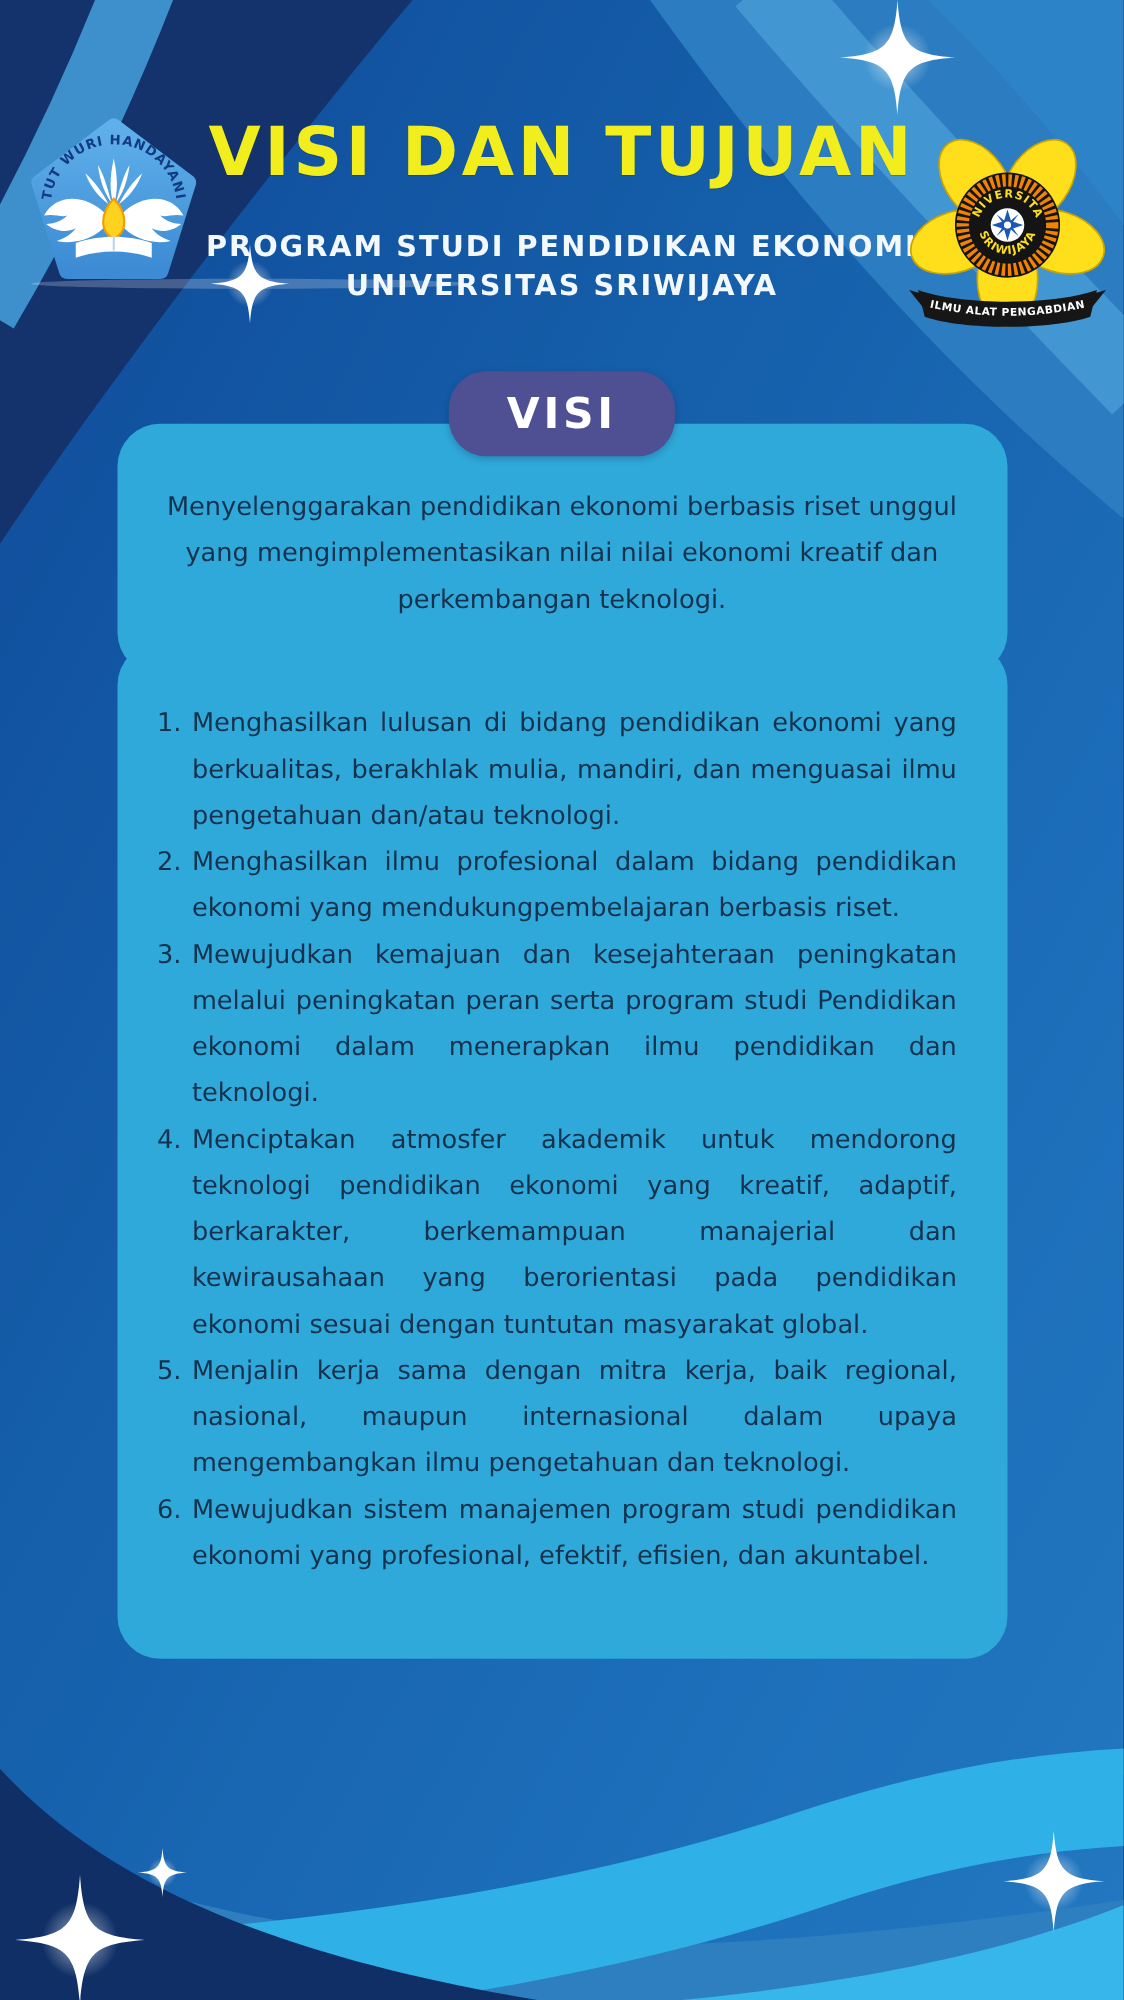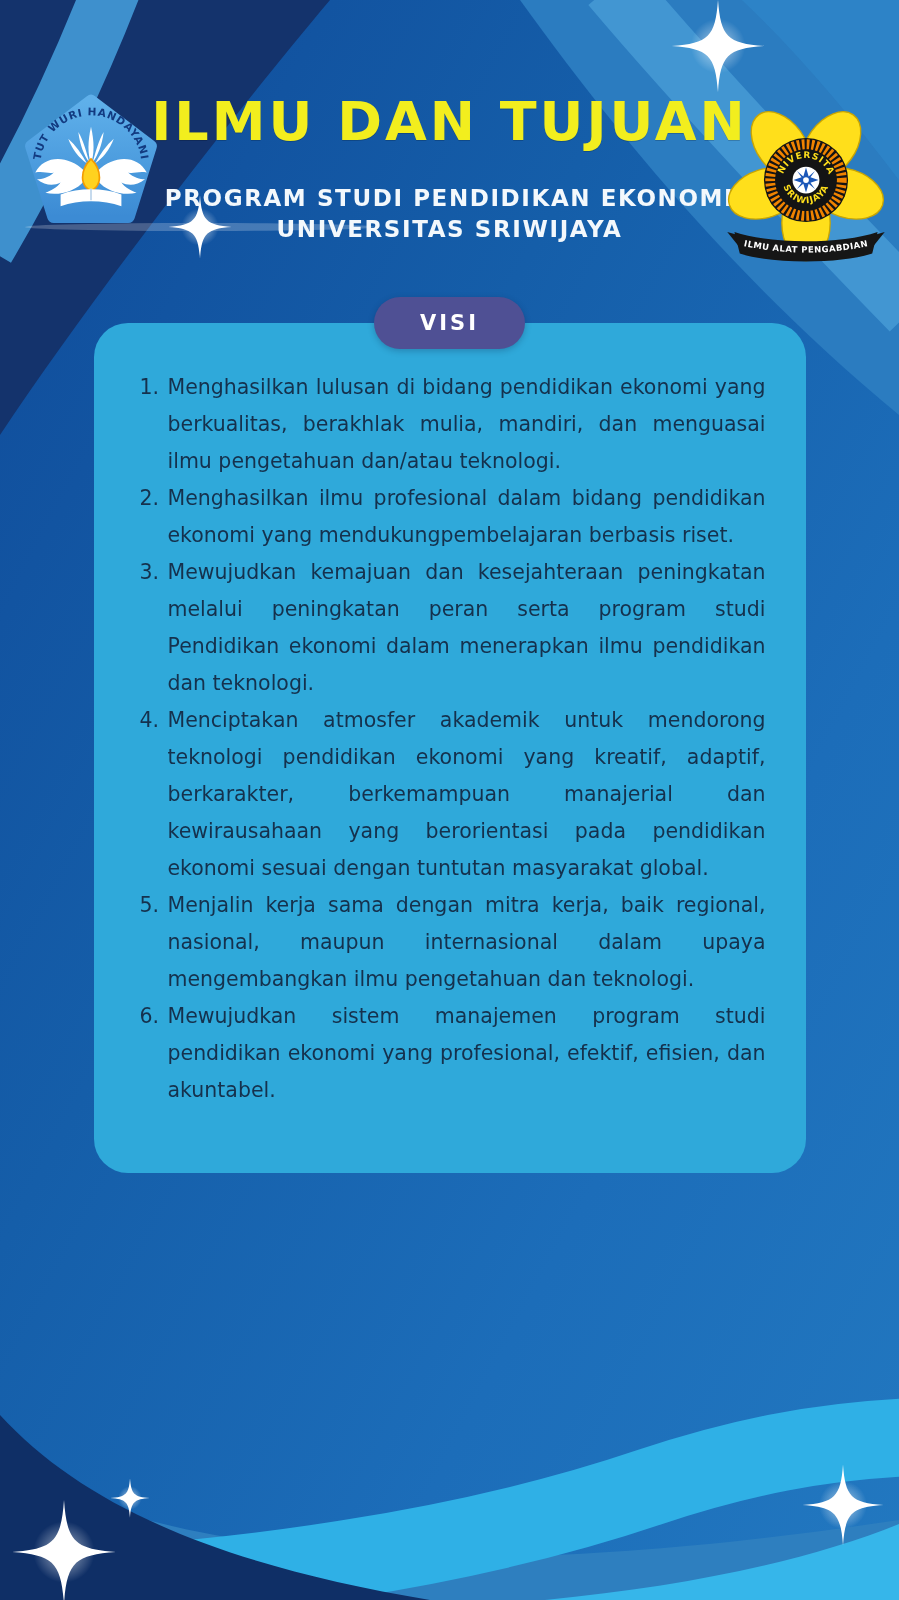--- a/index.html
+++ b/index.html
@@ -17,34 +17,34 @@
   }
   .page-subtitle{
     margin-top:32px;font-size:23px;font-weight:bold;color:#f3f8fc;
     letter-spacing:1.6px;line-height:31px;
   }
   .logo{position:absolute;}
   .logo-left{left:15px;top:88px;}
   .logo-right{right:8px;top:104px;}
   .badge{
     position:relative;z-index:3;width:max-content;margin:0 auto;
-    background:#4f5094;color:#ffffff;font-weight:bold;font-size:21px;
+    background:#4f5094;color:#ffffff;font-weight:bold;font-size:34px;
     letter-spacing:3px;padding:14px 46px;border-radius:30px;
     box-shadow:0 2px 6px rgba(10,25,60,.25);
   }
   .badge-visi{margin-top:52px;}
   .badge-tujuan{margin-top:78px;}
   .panel{
     position:relative;z-index:2;width:712px;margin:-26px auto 0;
     background:#2fa9da;border-radius:34px;box-sizing:border-box;
     color:#15314d;
   }
   .panel-visi{padding:48px 34px 42px;text-align:center;}
   .visi-text{font-size:20.5px;line-height:37px;}
-  .panel-tujuan{padding:46px 40px 64px 46px;}
+  .panel-tujuan{padding:46px 40px 64px 32px;}
   ol.goals{margin:0;padding:0;list-style:none;counter-reset:goal;}
   ol.goals li{
     position:relative;counter-increment:goal;padding-left:28px;
     font-size:20.5px;line-height:37px;text-align:justify;text-justify:inter-word;
   }
   ol.goals li::before{
     content:counter(goal) ".";position:absolute;left:0;top:0;
   }
 </style>
 </head>
@@ -139,28 +139,31 @@
           <path d="M-88,58 L-72,78 L-60,66 Z" fill="#161616"></path>
           <path d="M88,58 L72,78 L60,66 Z" fill="#161616"></path>
           <path d="M-80,58 C-40,72 40,72 80,58 L74,82 C40,94 -40,94 -74,82 Z" fill="#161616"></path>
           <path id="arcB" d="M-68,74 Q0,88 68,74" fill="none"></path>
           <text font-size="9.5" font-weight="bold" fill="#ffffff" letter-spacing="0.5">
             <textPath href="#arcB" startOffset="50%" text-anchor="middle">ILMU ALAT PENGABDIAN</textPath>
           </text>
         </g>
       </svg>
 
-      <div class="page-title">ILMU DAN TUJUAN</div>
+      <div class="page-title">VISI DAN TUJUAN</div>
       <div class="page-subtitle">
         <div>PROGRAM STUDI PENDIDIKAN EKONOMI</div>
         <div>UNIVERSITAS SRIWIJAYA</div>
       </div>
     </div>
 
     <div class="badge badge-visi">VISI</div>
+    <div class="panel panel-visi">
+      <div class="visi-text">Menyelenggarakan pendidikan ekonomi berbasis riset unggul yang mengimplementasikan nilai nilai ekonomi kreatif dan perkembangan teknologi.</div>
+    </div>
 
     <div class="panel panel-tujuan">
       <ol class="goals">
         <li>Menghasilkan lulusan di bidang pendidikan ekonomi yang berkualitas, berakhlak mulia, mandiri, dan menguasai ilmu pengetahuan dan/atau teknologi.</li>
         <li>Menghasilkan ilmu profesional dalam bidang pendidikan ekonomi yang mendukungpembelajaran berbasis riset.</li>
         <li>Mewujudkan kemajuan dan kesejahteraan peningkatan melalui peningkatan peran serta program studi Pendidikan ekonomi dalam menerapkan ilmu pendidikan dan teknologi.</li>
         <li>Menciptakan atmosfer akademik untuk mendorong teknologi pendidikan ekonomi yang kreatif, adaptif, berkarakter, berkemampuan manajerial dan kewirausahaan yang berorientasi pada pendidikan ekonomi sesuai dengan tuntutan masyarakat global.</li>
         <li>Menjalin kerja sama dengan mitra kerja, baik regional, nasional, maupun internasional dalam upaya mengembangkan ilmu pengetahuan dan teknologi.</li>
         <li>Mewujudkan sistem manajemen program studi pendidikan ekonomi yang profesional, efektif, efisien, dan akuntabel.</li>
       </ol>

